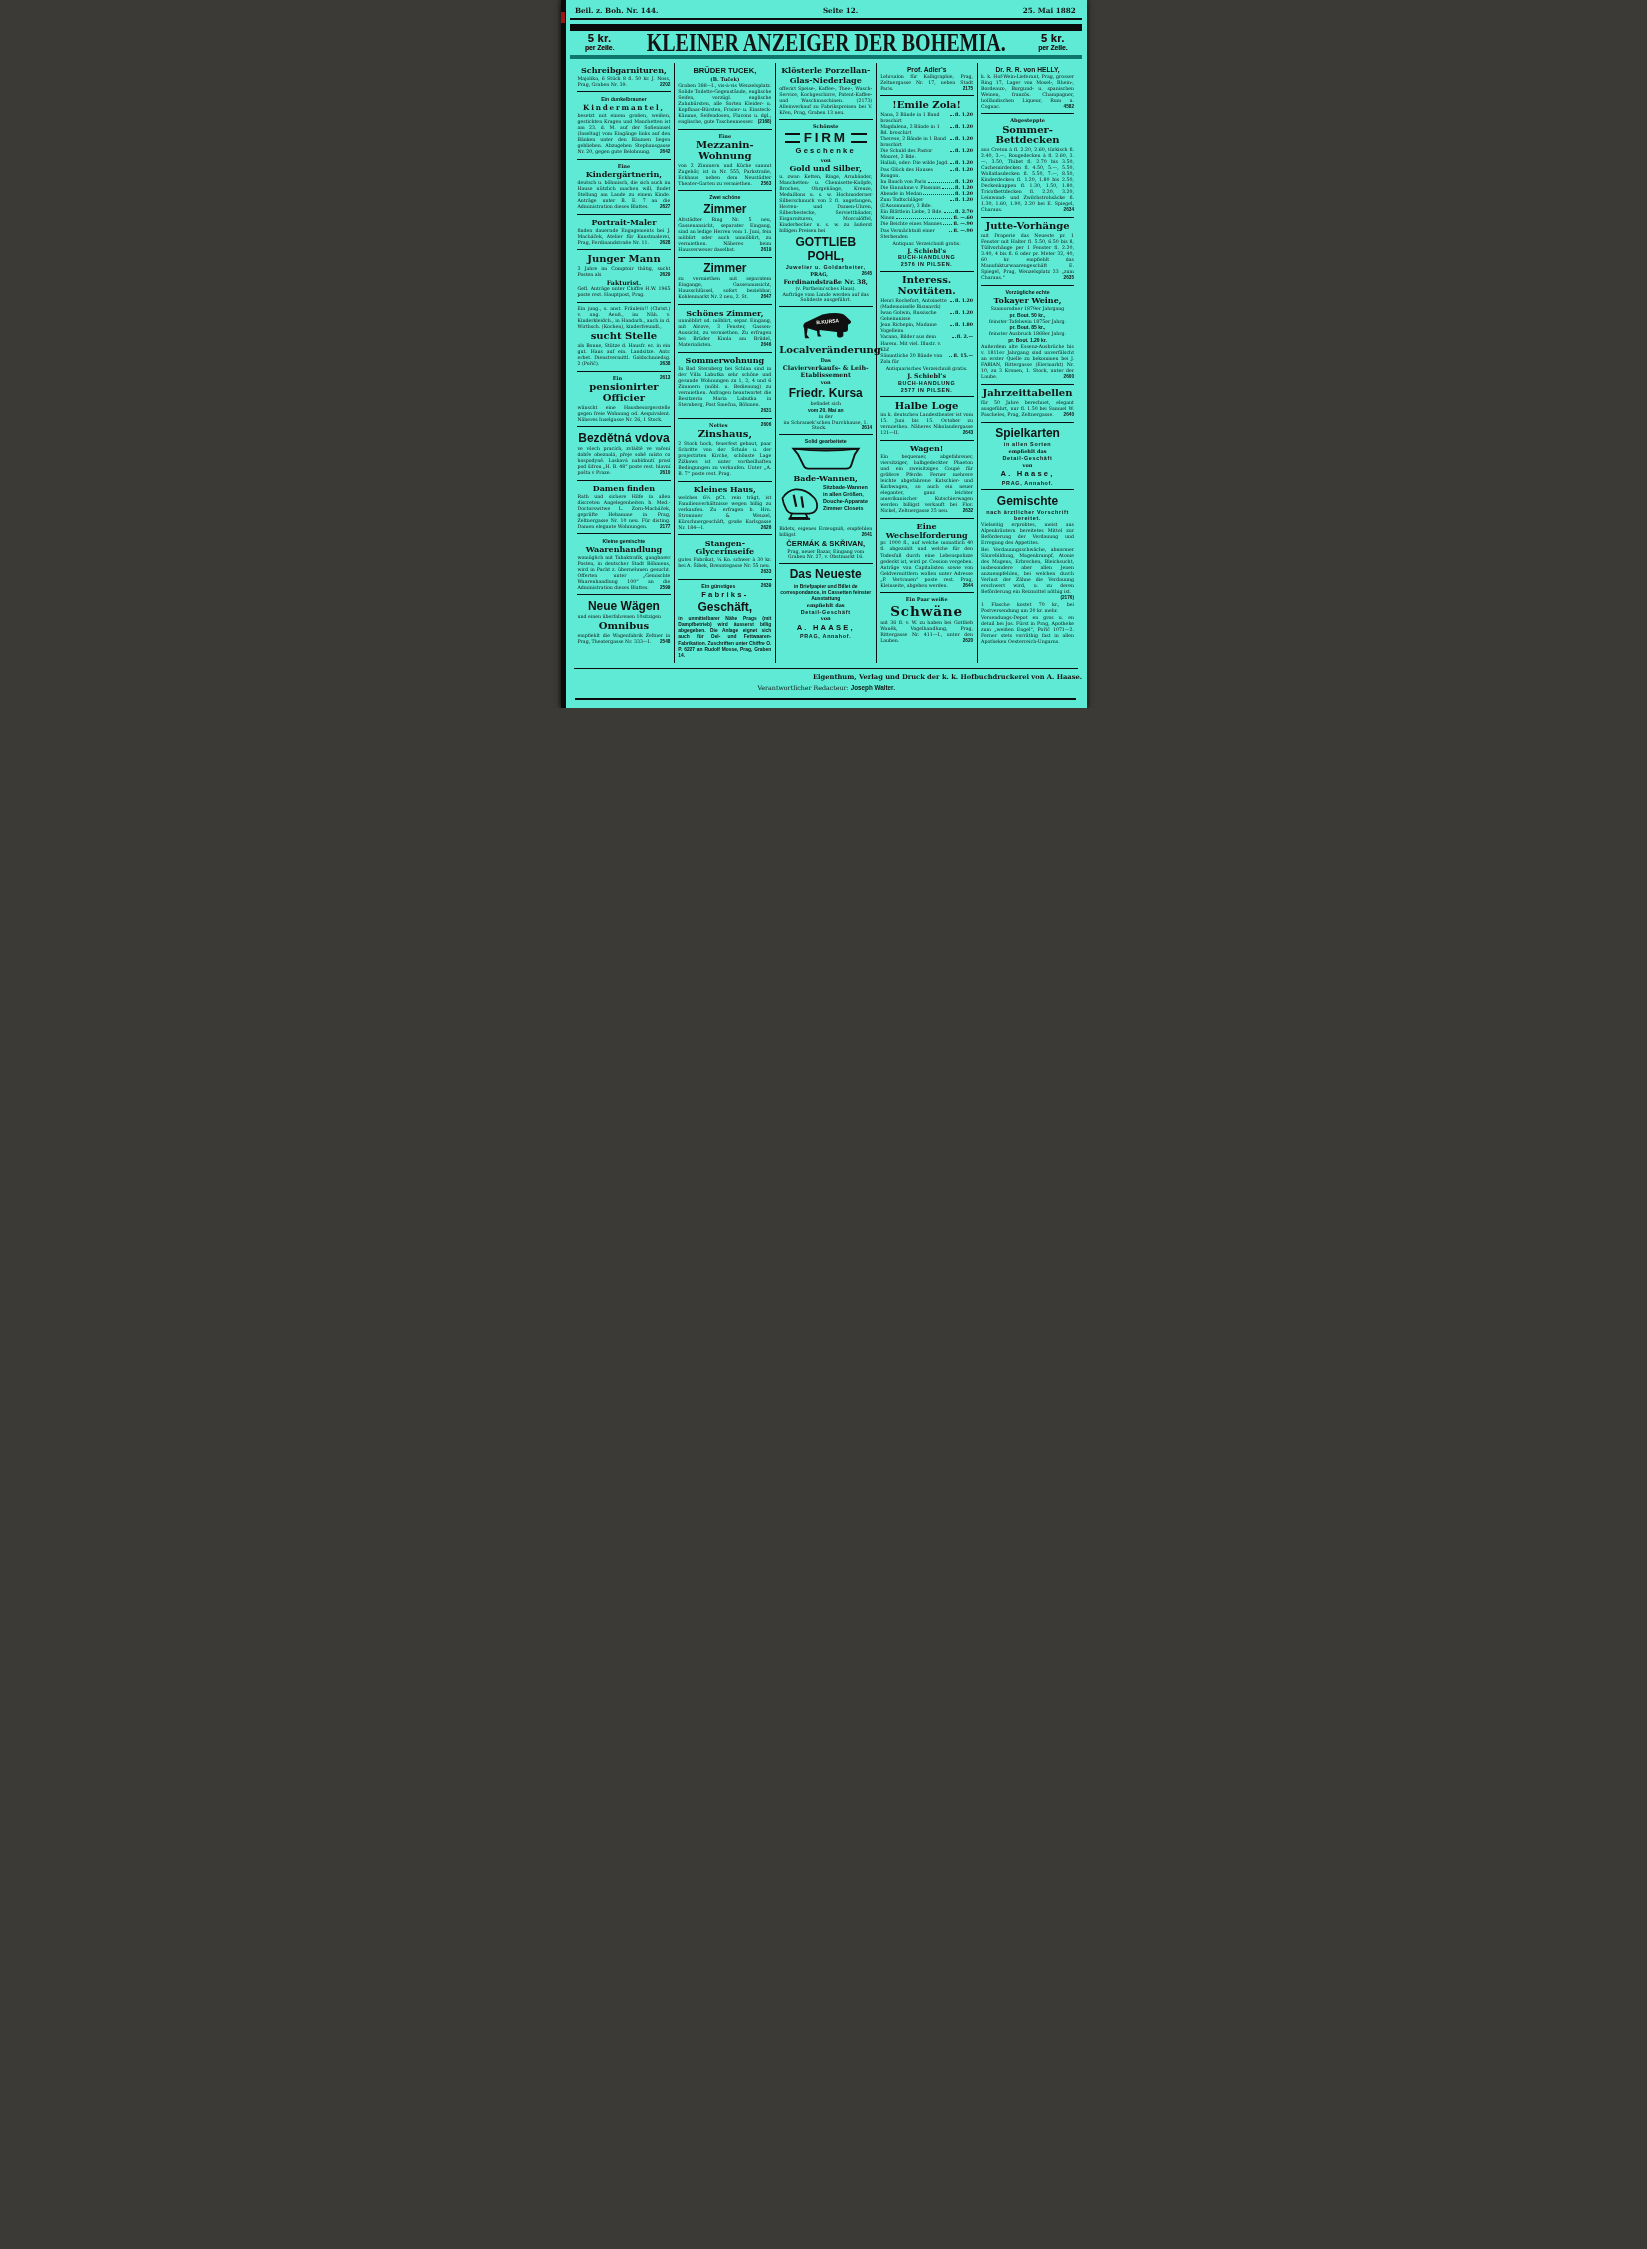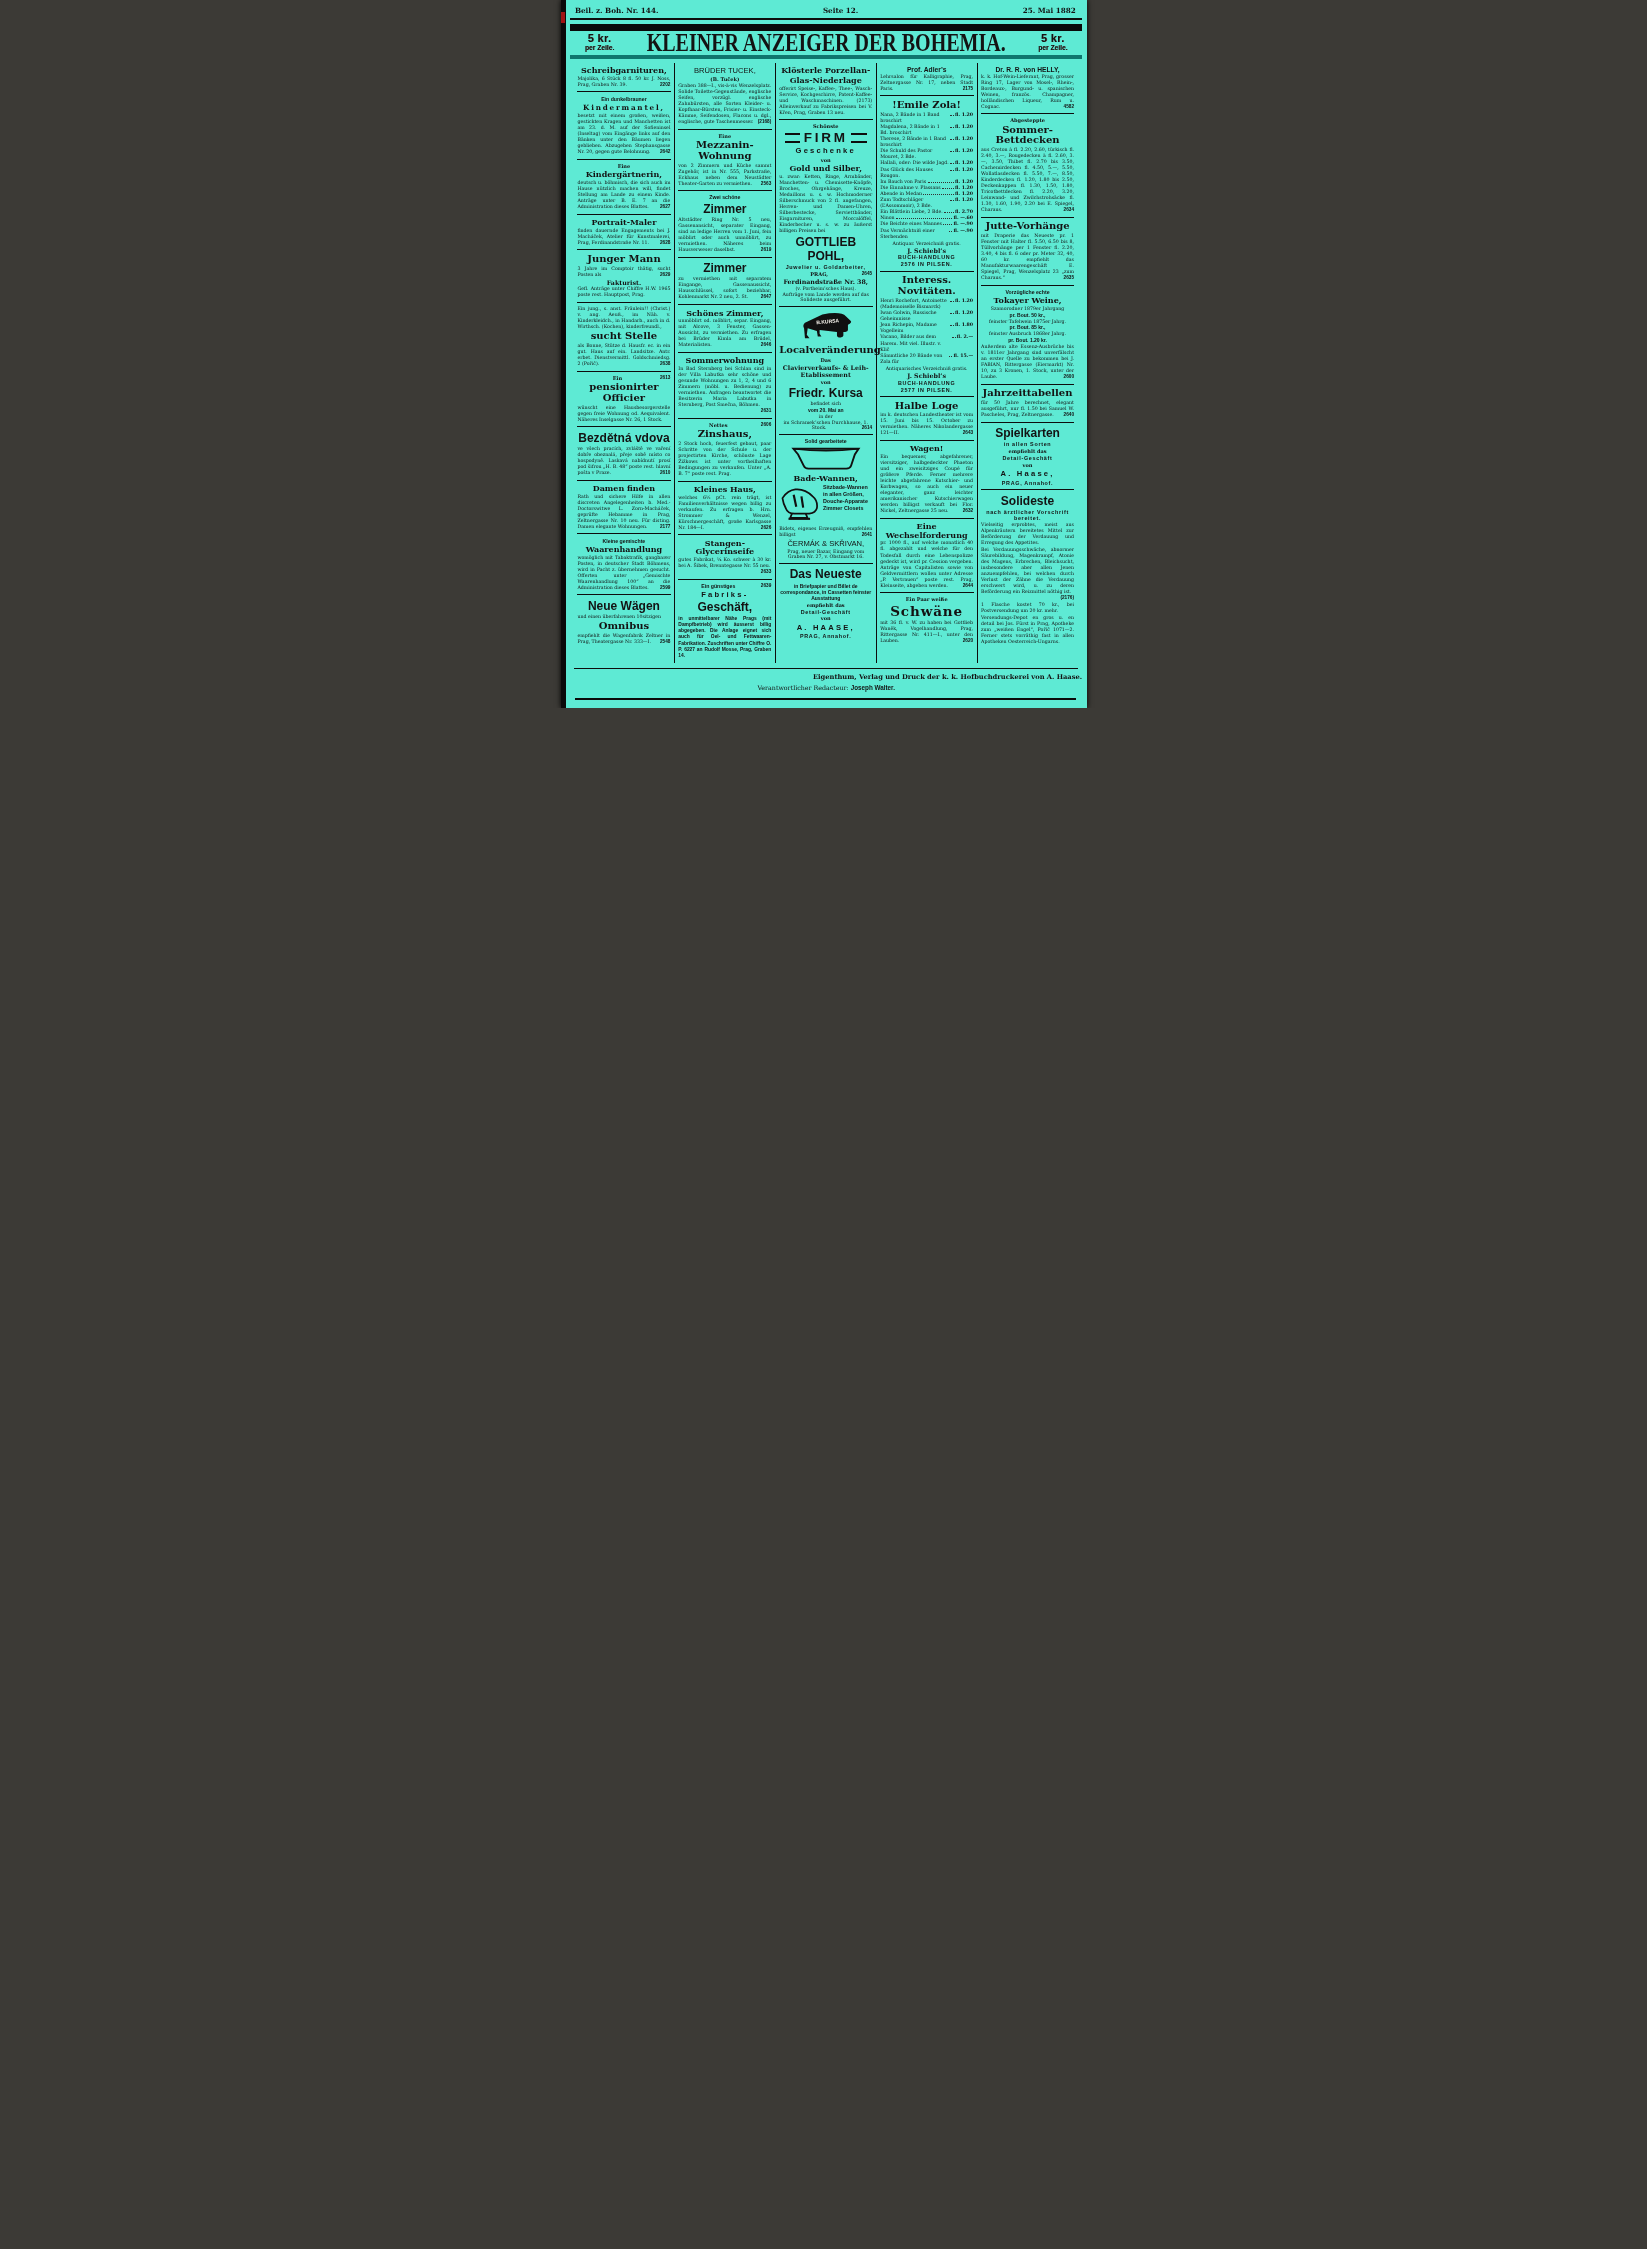--- a/index.html
+++ b/index.html
@@ -33,21 +33,21 @@
   .b-p,.b-pb{margin:0.9px 0;font-size:4.7px;line-height:1.28;text-align:justify;}
   .b-p::after,.b-pre::after,.b-preb::after{content:"";display:block;clear:both;}
   .b-pb{font-family:"Liberation Sans",sans-serif;font-weight:bold;font-size:4.9px;}
   .b-pc{font-size:4.7px;text-align:center;margin:0.9px 0;}
   .b-pcb{font-size:5px;font-weight:bold;text-align:center;margin:0.9px 0;font-family:"Liberation Sans",sans-serif;}
   .b-pre{font-size:5px;font-weight:bold;text-align:center;margin:0.9px 0;}
   .b-preb{font-family:"Liberation Sans",sans-serif;font-size:5.2px;font-weight:bold;text-align:center;margin:0.9px 0;}
   .b-h1{font-size:8px;font-weight:bold;text-align:center;margin:1.3px 0;line-height:1.05;}
   .b-h1x{font-size:10px;font-weight:bold;text-align:center;margin:1.3px 0;line-height:1.05;}
   .b-h1xx{font-size:13.5px;font-weight:bold;text-align:center;margin:1.8px 0;letter-spacing:0.9px;line-height:1.05;}
-  .b-h1s{font-family:"Liberation Sans",sans-serif;font-size:7.6px;font-weight:normal;text-align:center;margin:1.3px 0;}
+  .b-h1s{font-family:"Liberation Sans",sans-serif;font-size:7.6px;font-weight:bold;text-align:center;margin:1.3px 0;}
   .b-h1sx{font-family:"Liberation Sans",sans-serif;font-size:12px;font-weight:bold;text-align:center;margin:1.3px 0;}
   .b-h2{font-size:6.3px;font-weight:bold;text-align:center;margin:0.9px 0;}
   .b-h2s{font-family:"Liberation Sans",sans-serif;font-size:6.7px;font-weight:bold;text-align:center;margin:0.9px 0;}
   .b-h3s{font-family:"Liberation Sans",sans-serif;font-size:5.4px;font-weight:bold;text-align:center;
          letter-spacing:0.7px;margin:0.9px 0;}
   .b-sp{font-family:"Liberation Sans",sans-serif;font-size:7.6px;font-weight:bold;text-align:center;
         letter-spacing:2.2px;margin:1.3px 0;}
   .b-spf{font-size:7.2px;font-weight:bold;text-align:center;letter-spacing:1.8px;margin:1.3px 0;}
   .num{float:right;font-weight:bold;font-size:4.7px;padding-left:2.7px;font-family:"Liberation Sans",sans-serif;}
 
@@ -441,21 +441,21 @@
           <div class="ad">
             <div class="b-h1sx">Spielkarten</div>
             <div class="b-h3s">in allen Sorten</div>
             <div class="b-pre">empfiehlt das</div>
             <div class="b-h3s">Detail-Geschäft</div>
             <div class="b-pre">von</div>
             <div class="b-sp">A. Haase,</div>
             <div class="b-h3s">PRAG, Annahof.</div>
           </div>
           <div class="ad">
-            <div class="b-h1sx">Solideste</div>
+            <div class="b-h1sx">Gemischte</div>
             <div class="b-h3s">nach ärztlicher Vorschrift bereitet.</div>
             <p class="b-p">Vielseitig erprobtes, meist aus Alpenkräutern bereitetes Mittel zur Beförderung der Verdauung und Erregung des Appetites.</p>
             <p class="b-p">Bei Verdauungsschwäche, abnormer Säurebildung, Magenkrampf, Atonie des Magens, Erbrechen, Bleichsucht, insbesondere aber allen Jenen anzuempfehlen, bei welchen durch Verlust der Zähne die Verdauung erschwert wird, u. zu deren Beförderung ein Reizmittel nöthig ist.<span class="num">(2176)</span></p>
             <p class="b-p">1 Flasche kostet 70 kr., bei Postversendung um 20 kr. mehr.</p>
             <p class="b-p">Versendungs-Depot en gros u. en detail bei Jos. Fürst in Prag, Apotheke zum „weißen Engel“, Poříč 1071—2. Ferner stets vorräthig fast in allen Apotheken Oesterreich-Ungarns.</p>
           </div>
         </div>
       </div>
     <div class="foot-rule"></div>
     <div class="footer">

